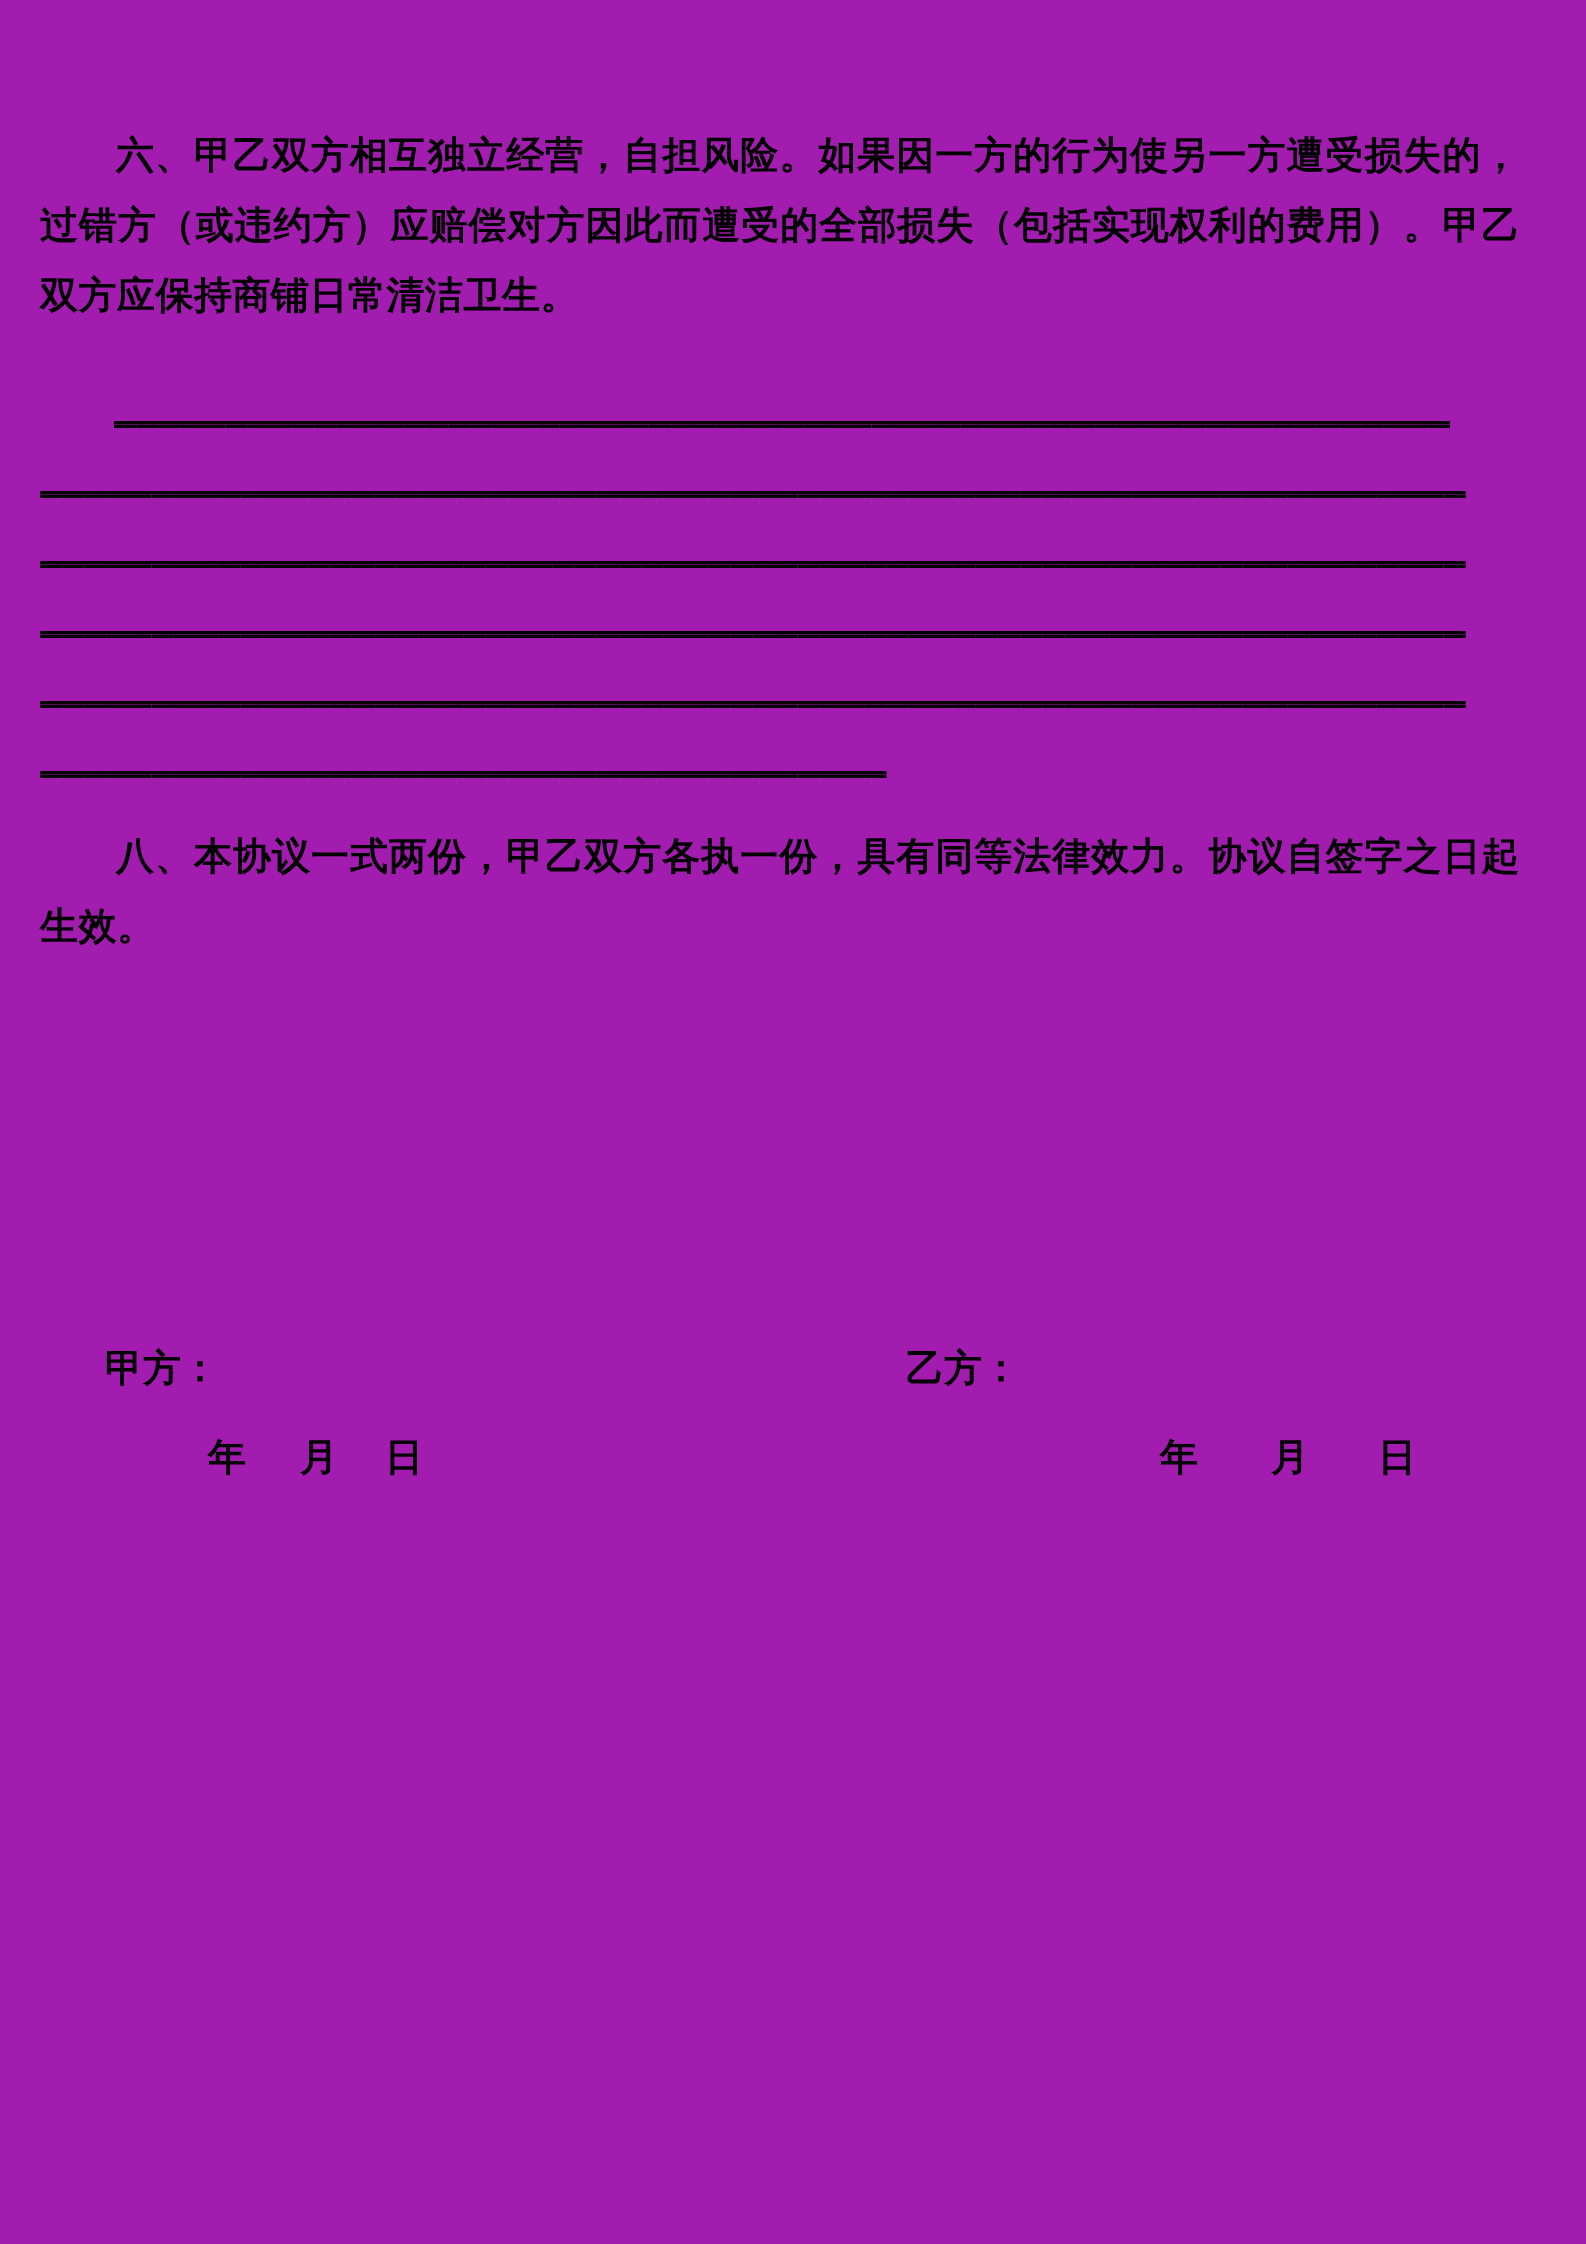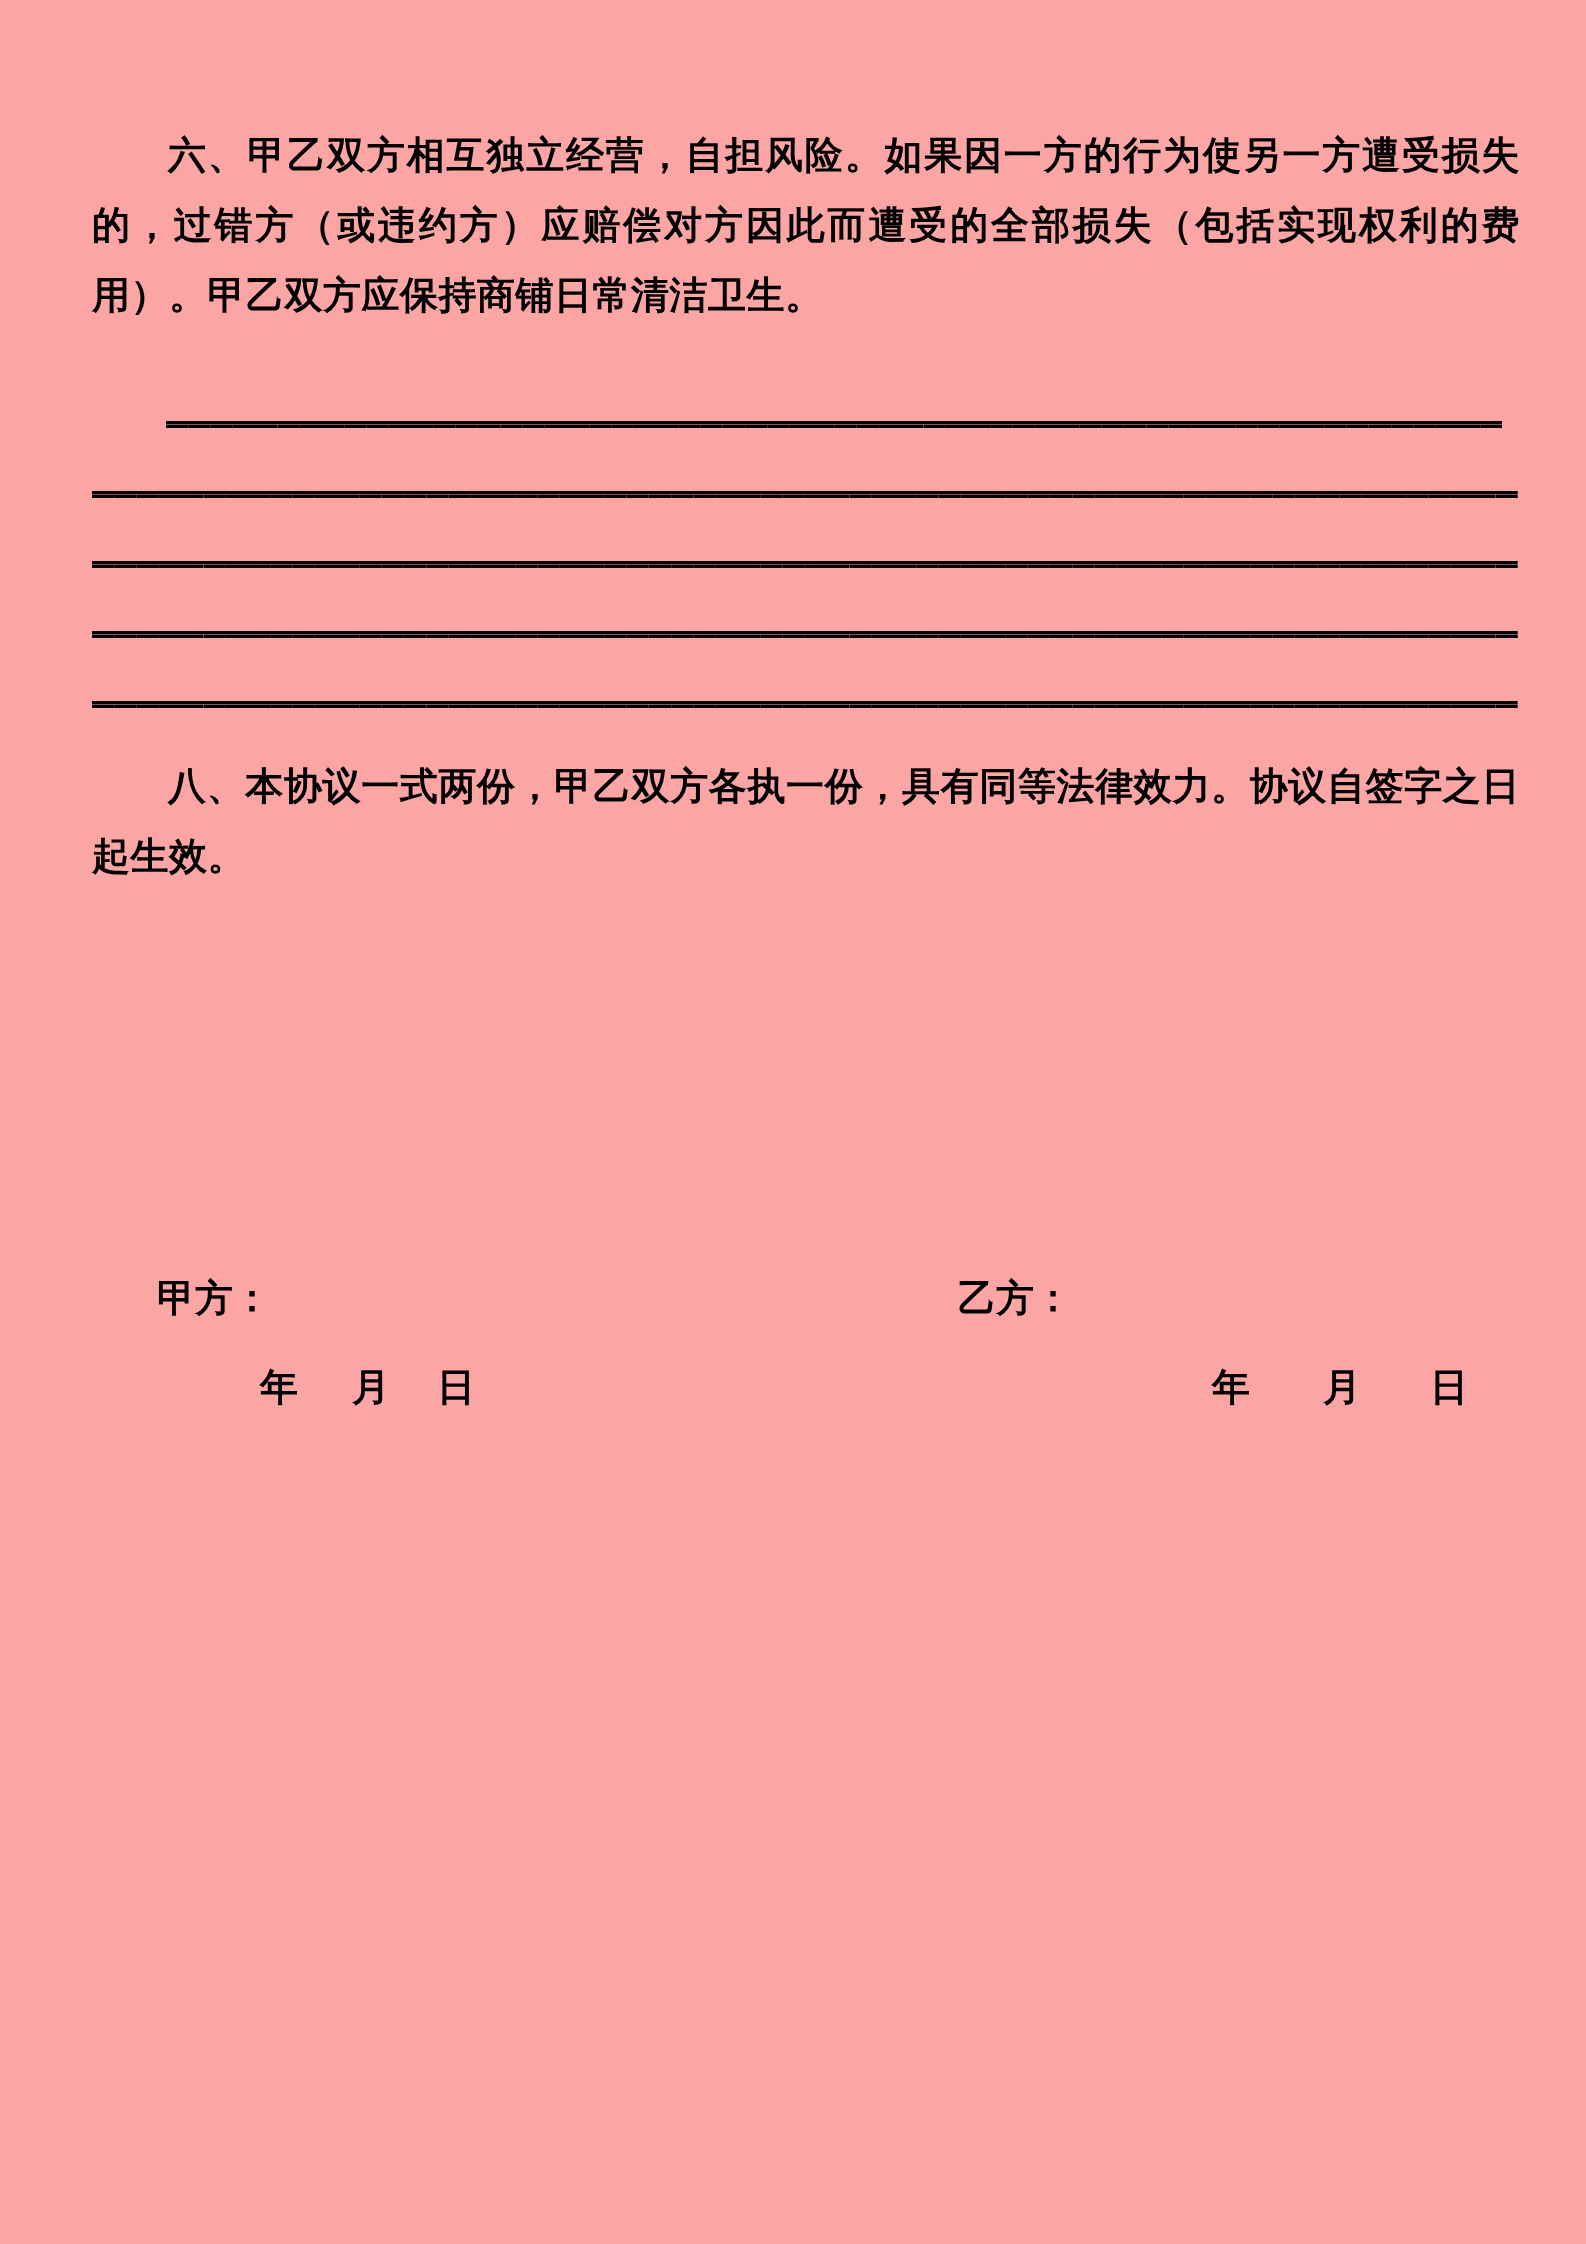--- a/index.html
+++ b/index.html
@@ -4,23 +4,23 @@
 <style>
   html, body {
     margin: 0;
     padding: 0;
     background: #ffffff;
   }
   .page {
     position: relative;
     width: 1586px;
     height: 2244px;
-    background: #fca5a5;
+    background: #a21caf;
     box-sizing: border-box;
-    padding: 120px 66px 0 92px;
+    padding: 120px 66px 0 40px;
     overflow: hidden;
     font-family: "DejaVu Sans", "Liberation Sans", sans-serif;
     font-weight: 700;
     font-size: 38px;
     color: #000000;
   }
   .para {
     margin: 0;
     line-height: 70px;
     text-indent: 2em;
@@ -94,20 +94,21 @@
 
   <p class="para">六、甲乙双方相互独立经营，自担风险。如果因一方的行为使另一方遭受损失的，过错方（或违约方）应赔偿对方因此而遭受的全部损失（包括实现权利的费用）。甲乙双方应保持商铺日常清洁卫生。</p>
 
 
   <div class="blanks">
     <div class="blank-line first">____________________________________________________________</div>
     <div class="blank-line">________________________________________________________________</div>
     <div class="blank-line">________________________________________________________________</div>
     <div class="blank-line">________________________________________________________________</div>
     <div class="blank-line">________________________________________________________________</div>
+    <div class="blank-line last">______________________________________</div>
   </div>
 
   <p class="para clause-eight">八、本协议一式两份，甲乙双方各执一份，具有同等法律效力。协议自签字之日起生效。</p>
 
   <div class="sig-row">
     <span class="label party-a">甲方：</span>
     <span class="label party-b">乙方：</span>
   </div>
 
   <div class="date-row">

